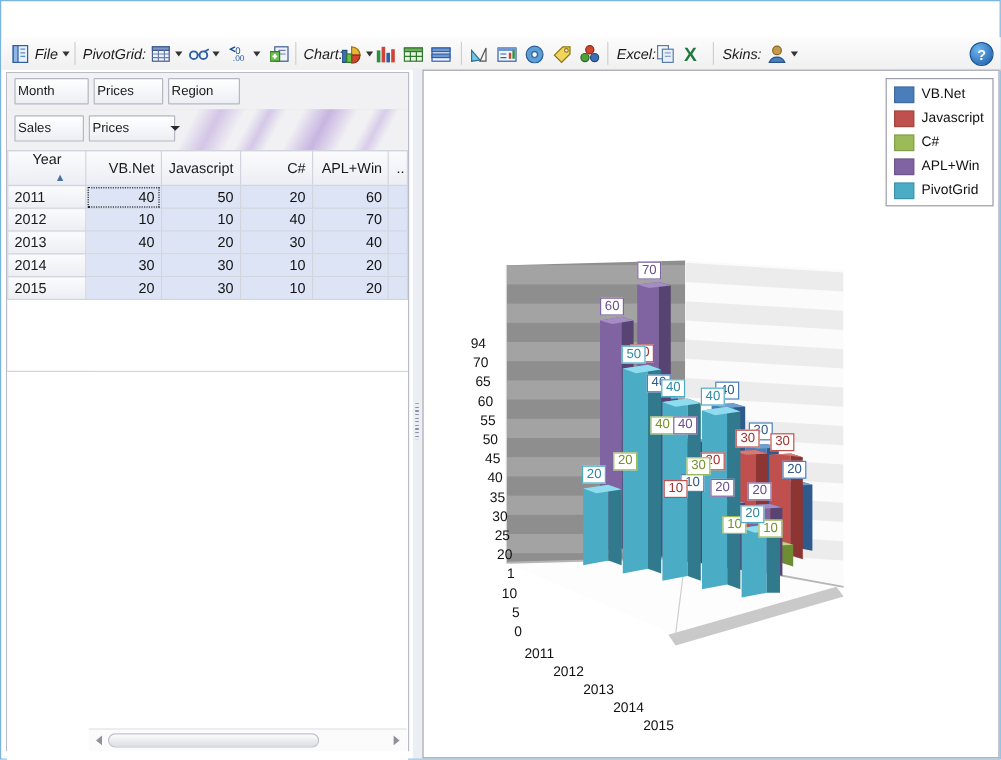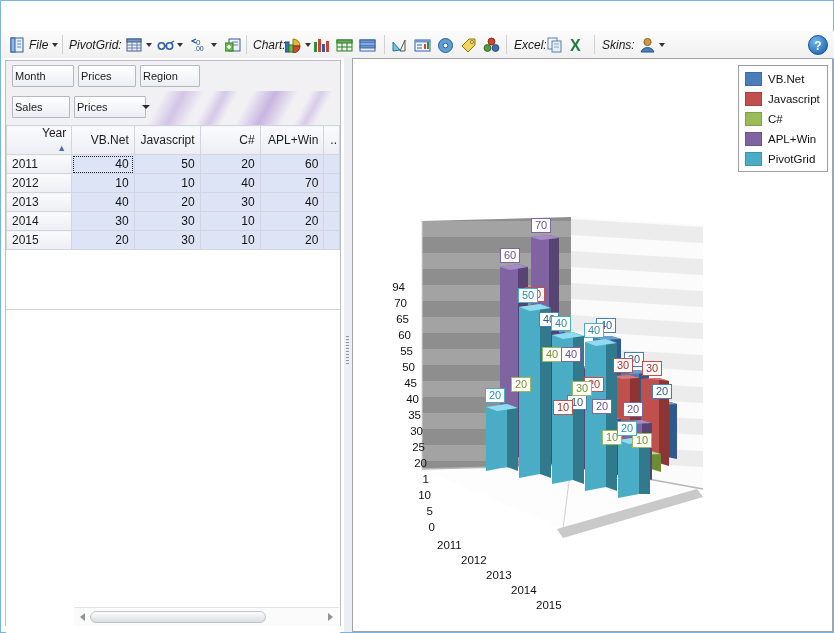--- a/index.html
+++ b/index.html
@@ -51,21 +51,21 @@
   .fld{position:absolute;height:22px;background:linear-gradient(#ffffff,#eceef3);
        border:1px solid #b5b8c4;box-sizing:border-box;display:flex;align-items:center;
        padding:0 2px;font-size:11px;color:#1a1a1a;border-radius:1px;gap:28px;}
   .fld .fcaret{width:0;height:0;border-left:4px solid transparent;border-right:4px solid transparent;border-top:4px solid #2a2a2a;margin-left:6px;}
   .funnel{margin-left:8px;display:inline-block;width:9px;height:9px;}
 
   
   .gridwrap{position:absolute;left:0;top:64px;width:334px;height:486px;}
   table.pv{border-collapse:collapse;table-layout:fixed;}
   table.pv td,table.pv th{border:1px solid #d3d5de;font-size:12px;height:19px;padding:0 5px;box-sizing:border-box;font-weight:normal;}
-  th.corner{background:linear-gradient(#fbfbfd,#eceef4);text-align:right;width:68px;color:#1a1a1a;}
+  th.corner{background:linear-gradient(#fbfbfd,#eceef4);text-align:center;width:68px;color:#1a1a1a;}
   th.colh{background:linear-gradient(#fbfbfd,#eceef4);text-align:right;color:#1a1a1a;}
   td.rowh{background:linear-gradient(#fbfbfd,#eceef4);text-align:left;color:#1a1a1a;}
   td.val{background:#dde4f5;text-align:right;color:#111;}
   td.val.sel{outline:1px dotted #222;outline-offset:-2px;}
   td.blank{background:#dde4f5;}
   .sortarrow{display:inline-block;margin-left:22px;color:#4a6fa5;font-size:9px;}
   .emptyzone{position:absolute;left:0;top:184px;width:334px;height:366px;background:#fff;border-top:1px solid #d3d5de;}
   .rowhzone{position:absolute;left:0;top:184px;width:68px;height:366px;background:linear-gradient(90deg,#f3f4f8,#eceef4);border-right:1px solid #d3d5de;}
 
   

